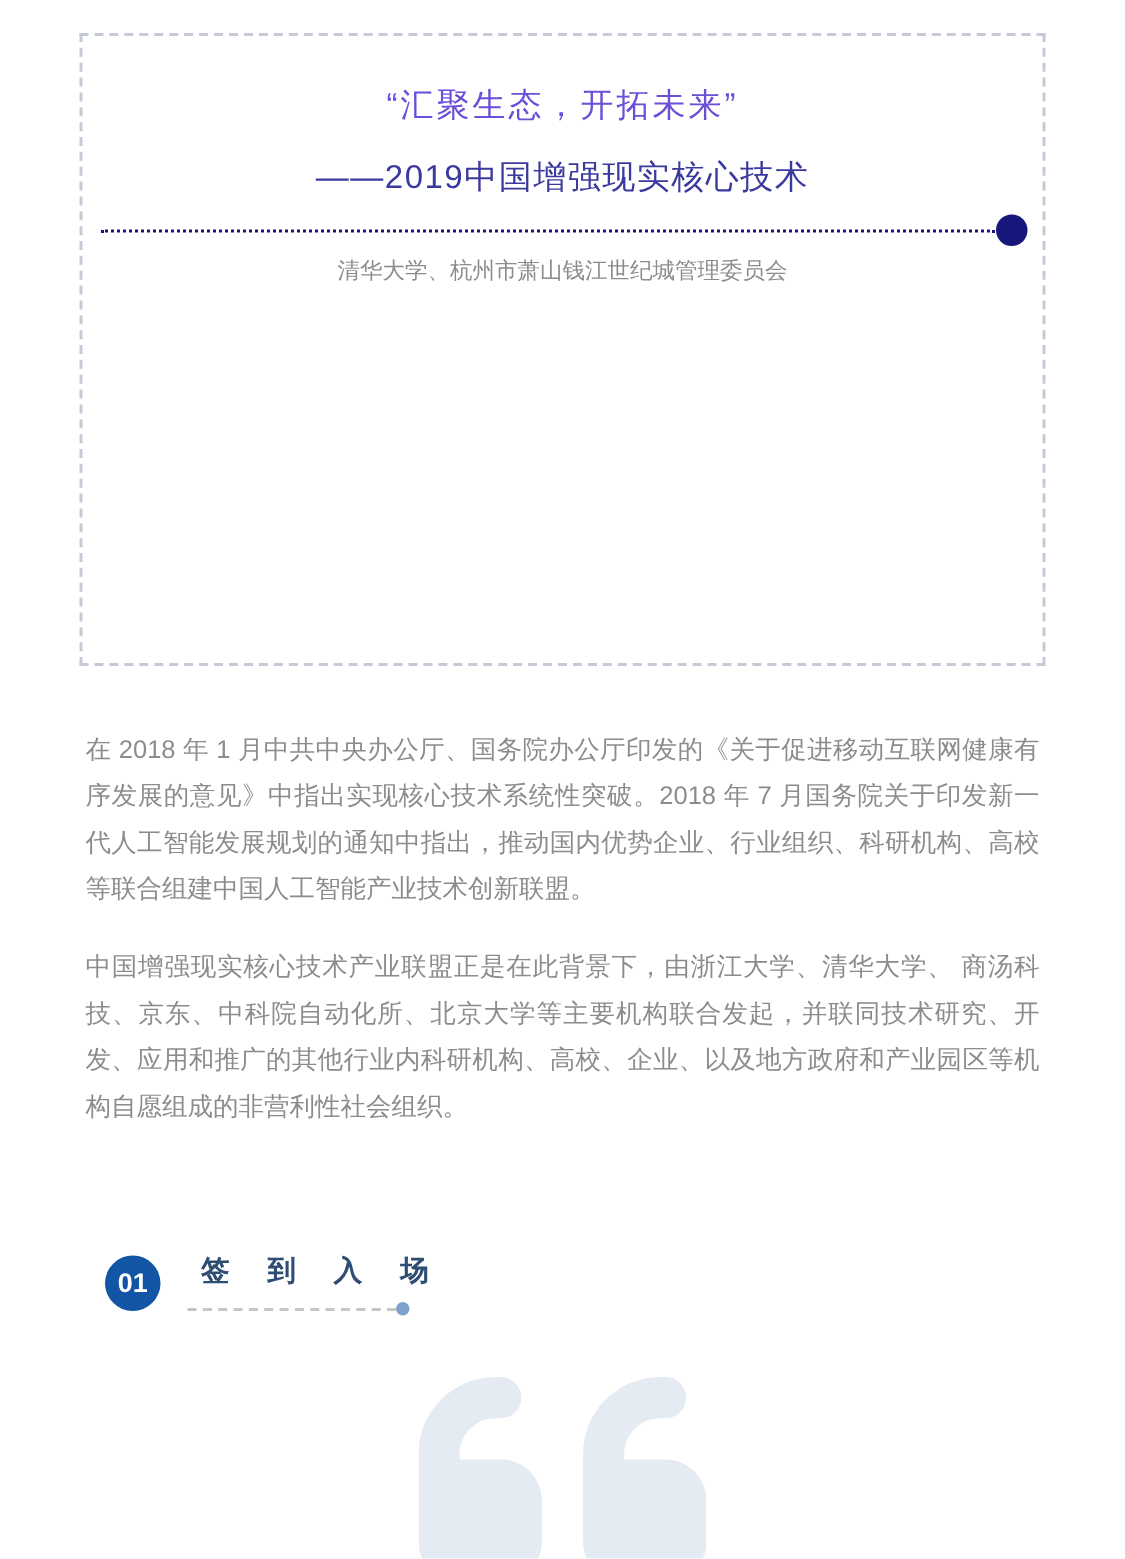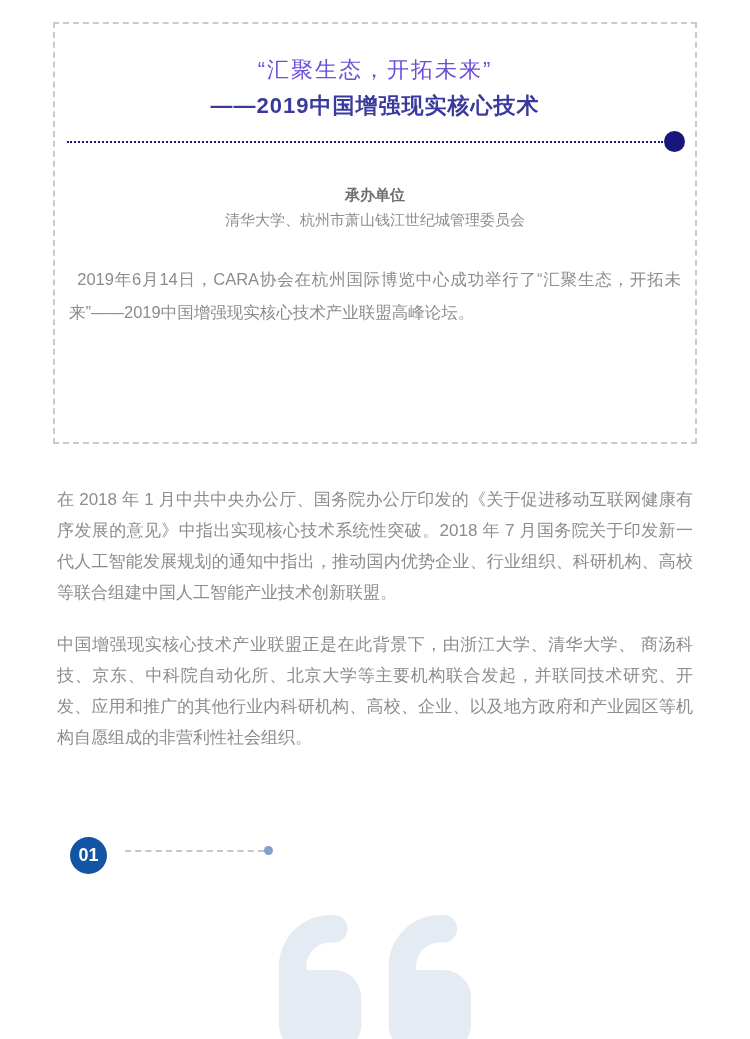--- a/index.html
+++ b/index.html
@@ -14,22 +14,22 @@
     margin:22px 53px 0 53px;
     width:644px; height:422px;
     border:2px dashed var(--border-gray,#C5CBD6);
     padding:34px 12px 0 12px;
   }
   .hero-title1 {
     text-align:center; font-size:22px; font-weight:normal; letter-spacing:2px;
     color:var(--title-purple,#6B4FD8); line-height:24px;
   }
   .hero-title2, .hero-title3 {
-    text-align:center; font-size:22px; font-weight:bold; letter-spacing:1px;
-    color:var(--title-navy,#3A3A9E); line-height:24px; margin-top:12px;
+    text-align:center; font-size:22px; font-weight:normal; letter-spacing:1px;
+    color:var(--title-navy,#3A3A9E); line-height:24px; margin-top:24px;
   }
   .hero-rule {
     display:flex; align-items:center; margin:13px -2px 0 0;
   }
   .hero-rule-line { flex:1; border-top:2px dotted var(--rule-navy,#17177B); }
   .hero-rule-dot {
     width:21px; height:21px; border-radius:50%; flex:0 0 auto;
     background:var(--rule-navy,#17177B); margin-left:1px;
   }
   .unit-label {
@@ -84,32 +84,31 @@
 <div class="hero-box">
   <div class="hero-title1">“汇聚生态，开拓未来”</div>
   <div class="hero-title2">——2019中国增强现实核心技术</div>
 
   <div class="hero-rule">
     <div class="hero-rule-line"></div>
     <div class="hero-rule-dot"></div>
   </div>
 
 
-  <div class="unit-label second">承办单位</div>
   <div class="unit-value">清华大学、杭州市萧山钱江世纪城管理委员会</div>
 
-  <p class="hero-intro">2019年6月14日，CARA协会在杭州国际博览中心成功举行了“汇聚生态，开拓未来”——2019中国增强现实核心技术产业联盟高峰论坛。</p>
 </div>
 
 <p class="body-para first">在 2018 年 1 月中共中央办公厅、国务院办公厅印发的《关于促进移动互联网健康有序发展的意见》中指出实现核心技术系统性突破。2018 年 7 月国务院关于印发新一代人工智能发展规划的通知中指出，推动国内优势企业、行业组织、科研机构、高校等联合组建中国人工智能产业技术创新联盟。</p>
 <p class="body-para second">中国增强现实核心技术产业联盟正是在此背景下，由浙江大学、清华大学、 商汤科技、京东、中科院自动化所、北京大学等主要机构联合发起，并联同技术研究、开发、应用和推广的其他行业内科研机构、高校、企业、以及地方政府和产业园区等机构自愿组成的非营利性社会组织。</p>
 
 <div class="section-header">
   <div class="section-badge">01</div>
   <div class="section-right">
+    <div class="section-title">签 到 入 场</div>
     <div class="section-rule">
       <div class="section-rule-line"></div>
       <div class="section-rule-dot"></div>
     </div>
   </div>
 </div>
 
 <div class="quote-wrap">
   <svg viewBox="0 96 448 352" xmlns="http://www.w3.org/2000/svg" aria-hidden="true">
     <path d="M0 216C0 149.7 53.7 96 120 96h8c17.7 0 32 14.3 32 32s-14.3 32-32 32h-8c-30.9 0-56 25.1-56 56v8h64c35.3 0 64 28.7 64 64v64c0 35.3-28.7 64-64 64H64c-35.3 0-64-28.7-64-64V216zm256 0c0-66.3 53.7-120 120-120h8c17.7 0 32 14.3 32 32s-14.3 32-32 32h-8c-30.9 0-56 25.1-56 56v8h64c35.3 0 64 28.7 64 64v64c0 35.3-28.7 64-64 64h-64c-35.3 0-64-28.7-64-64V216z" fill="#E5EBF3"></path>

